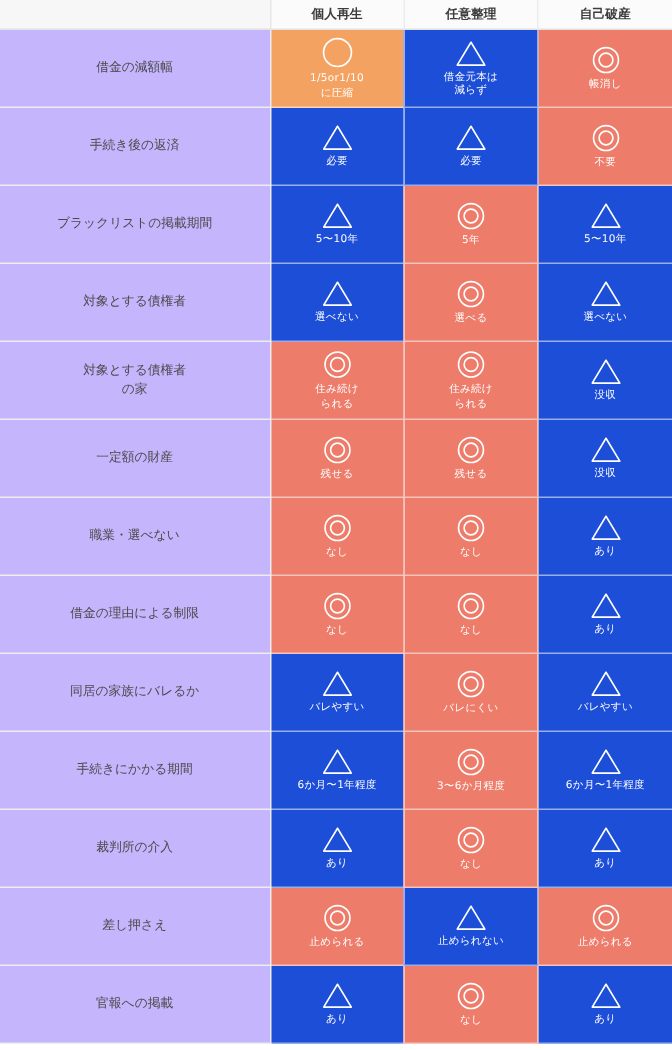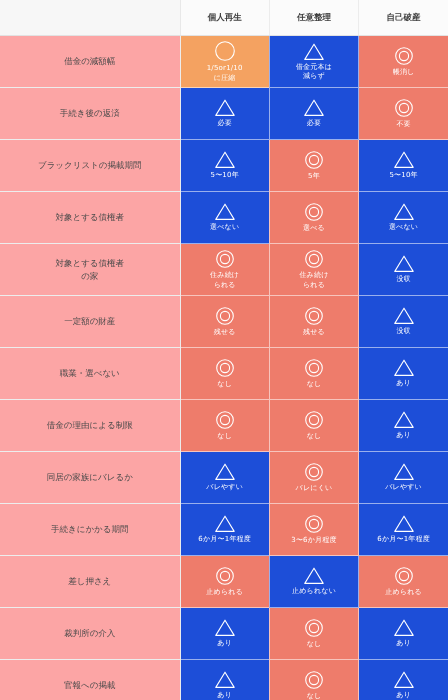--- a/index.html
+++ b/index.html
@@ -13,21 +13,21 @@
     overflow: hidden;
     font-family: "DejaVu Sans", "Liberation Sans", sans-serif;
     color: #4a4a4a;
   }
   #table-root {
     width: 448px;
     border-collapse: collapse;
     table-layout: fixed;
   }
   .hdr-row th {
-    height: 35px;
+    height: 19px;
     padding: 0;
     font-size: 8.5px;
     font-weight: bold;
     color: #3c3c3c;
     background: #f7f7f7;
     text-align: center;
     vertical-align: middle;
     border-bottom: 1px solid #e2e2e2;
   }
   .hdr-row th.corner {
@@ -37,21 +37,21 @@
   .hdr-row th.colhdr {
     background: #fbfbfb;
     border-left: 1px solid #ececec;
   }
   col.c-label { width: 180px; }
   col.c-data  { width: 89.3px; }
 
   tbody tr { height: 52px; }
 
   td.rowlabel {
-    background: #fca5a5;
+    background: #c4b5fd;
     text-align: center;
     vertical-align: middle;
     font-size: 8.5px;
     line-height: 1.5;
     color: #4a4a4a;
     padding: 2px 6px;
     border-bottom: 1px solid #ededed;
     border-right: 1px solid #ececec;
   }
   td.cell {
@@ -447,20 +447,54 @@
             <span class="mark">
               <svg width="22" height="19" viewBox="0 0 22 19" aria-hidden="true">
                 <path d="M11 2.2 L20.2 17.4 L1.8 17.4 Z" fill="none" stroke="#ffffff" stroke-width="1.1" stroke-linejoin="round"></path>
               </svg>
             </span>
             <div class="cell-text">6か月〜1年程度</div>
           </div>
         </td>
       </tr>
       <tr>
+        <td class="rowlabel" style="white-space: pre-line;">裁判所の介入</td>
+        <td class="cell blue">
+          <div class="cell-inner">
+            <span class="mark">
+              <svg width="22" height="19" viewBox="0 0 22 19" aria-hidden="true">
+                <path d="M11 2.2 L20.2 17.4 L1.8 17.4 Z" fill="none" stroke="#ffffff" stroke-width="1.1" stroke-linejoin="round"></path>
+              </svg>
+            </span>
+            <div class="cell-text">あり</div>
+          </div>
+        </td>
+        <td class="cell salmon">
+          <div class="cell-inner">
+            <span class="mark">
+              <svg width="20" height="20" viewBox="0 0 20 20" aria-hidden="true">
+                <circle cx="10" cy="10" r="8.3" fill="none" stroke="#ffffff" stroke-width="1.1"></circle>
+                <circle cx="10" cy="10" r="4.6" fill="none" stroke="#ffffff" stroke-width="1.1"></circle>
+              </svg>
+            </span>
+            <div class="cell-text">なし</div>
+          </div>
+        </td>
+        <td class="cell blue">
+          <div class="cell-inner">
+            <span class="mark">
+              <svg width="22" height="19" viewBox="0 0 22 19" aria-hidden="true">
+                <path d="M11 2.2 L20.2 17.4 L1.8 17.4 Z" fill="none" stroke="#ffffff" stroke-width="1.1" stroke-linejoin="round"></path>
+              </svg>
+            </span>
+            <div class="cell-text">あり</div>
+          </div>
+        </td>
+      </tr>
+      <tr>
         <td class="rowlabel" style="white-space: pre-line;">差し押さえ</td>
         <td class="cell salmon">
           <div class="cell-inner">
             <span class="mark">
               <svg width="20" height="20" viewBox="0 0 20 20" aria-hidden="true">
                 <circle cx="10" cy="10" r="8.3" fill="none" stroke="#ffffff" stroke-width="1.1"></circle>
                 <circle cx="10" cy="10" r="4.6" fill="none" stroke="#ffffff" stroke-width="1.1"></circle>
               </svg>
             </span>
             <div class="cell-text">止められる</div>
@@ -478,54 +512,20 @@
         </td>
         <td class="cell salmon">
           <div class="cell-inner">
             <span class="mark">
               <svg width="20" height="20" viewBox="0 0 20 20" aria-hidden="true">
                 <circle cx="10" cy="10" r="8.3" fill="none" stroke="#ffffff" stroke-width="1.1"></circle>
                 <circle cx="10" cy="10" r="4.6" fill="none" stroke="#ffffff" stroke-width="1.1"></circle>
               </svg>
             </span>
             <div class="cell-text">止められる</div>
-          </div>
-        </td>
-      </tr>
-      <tr>
-        <td class="rowlabel" style="white-space: pre-line;">裁判所の介入</td>
-        <td class="cell blue">
-          <div class="cell-inner">
-            <span class="mark">
-              <svg width="22" height="19" viewBox="0 0 22 19" aria-hidden="true">
-                <path d="M11 2.2 L20.2 17.4 L1.8 17.4 Z" fill="none" stroke="#ffffff" stroke-width="1.1" stroke-linejoin="round"></path>
-              </svg>
-            </span>
-            <div class="cell-text">あり</div>
-          </div>
-        </td>
-        <td class="cell salmon">
-          <div class="cell-inner">
-            <span class="mark">
-              <svg width="20" height="20" viewBox="0 0 20 20" aria-hidden="true">
-                <circle cx="10" cy="10" r="8.3" fill="none" stroke="#ffffff" stroke-width="1.1"></circle>
-                <circle cx="10" cy="10" r="4.6" fill="none" stroke="#ffffff" stroke-width="1.1"></circle>
-              </svg>
-            </span>
-            <div class="cell-text">なし</div>
-          </div>
-        </td>
-        <td class="cell blue">
-          <div class="cell-inner">
-            <span class="mark">
-              <svg width="22" height="19" viewBox="0 0 22 19" aria-hidden="true">
-                <path d="M11 2.2 L20.2 17.4 L1.8 17.4 Z" fill="none" stroke="#ffffff" stroke-width="1.1" stroke-linejoin="round"></path>
-              </svg>
-            </span>
-            <div class="cell-text">あり</div>
           </div>
         </td>
       </tr>
       <tr>
         <td class="rowlabel" style="white-space: pre-line;">官報への掲載</td>
         <td class="cell blue">
           <div class="cell-inner">
             <span class="mark">
               <svg width="22" height="19" viewBox="0 0 22 19" aria-hidden="true">
                 <path d="M11 2.2 L20.2 17.4 L1.8 17.4 Z" fill="none" stroke="#ffffff" stroke-width="1.1" stroke-linejoin="round"></path>

